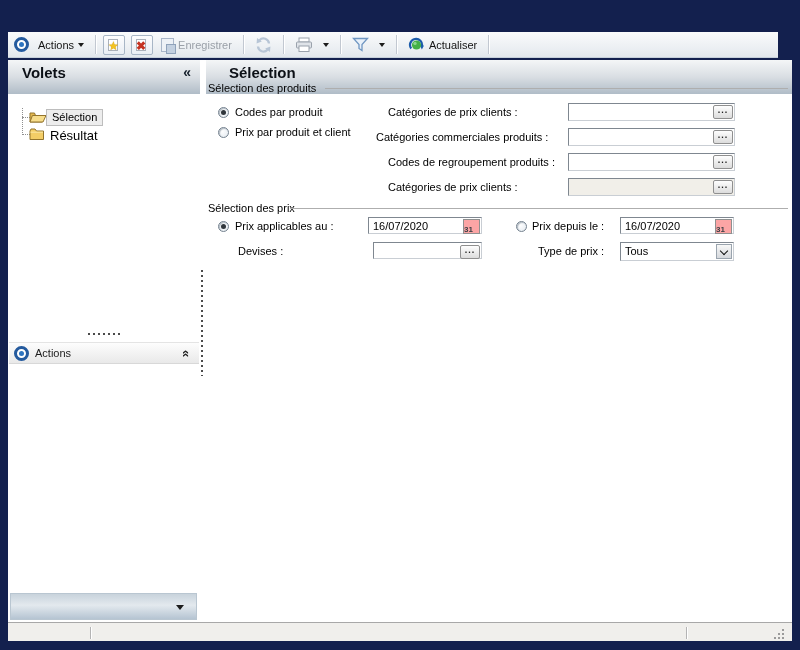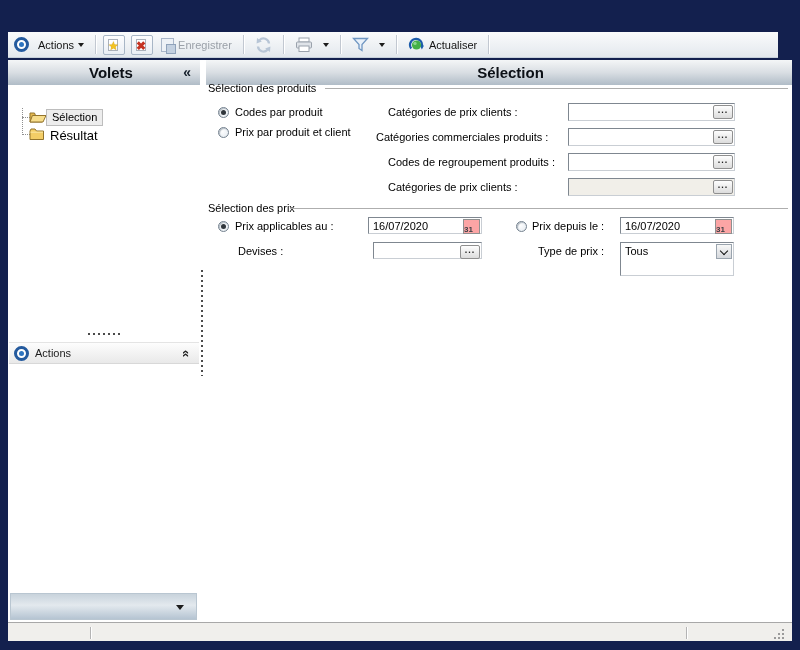--- a/index.html
+++ b/index.html
@@ -20,22 +20,22 @@
   .tb-btn { display:flex; align-items:center; gap:4px; padding:3px 4px; border-radius:2px; cursor:default; }
   .tb-iconbtn { width:22px; height:20px; position:relative; border:1px solid #a8b6c6; border-radius:2px;
                 background:linear-gradient(#fdfdfe,#e9eef4); flex:0 0 auto; }
   .sheet { position:absolute; left:4px; top:3px; width:10px; height:12px; background:#fff; border:1px solid #aab1bb; }
   .star { position:absolute; left:4px; top:1px; font-size:12px; line-height:18px; color:#f4c31f; text-shadow:0 0 1px #a97d0e; }
   .xmark { position:absolute; left:4px; top:2px; font-size:12px; line-height:16px; font-weight:bold; color:#c53323; }
   .save-ic { width:13px; height:14px; background:#edf1f6; border:1px solid #a9b6c9; position:relative; flex:0 0 auto; }
   .save-ic::after { content:""; position:absolute; right:-3px; bottom:-3px; width:8px; height:8px; background:#c3d0e0; border:1px solid #8fa2ba; }
 
   
-  .hdr { position:absolute; top:60px; height:25px;
-         background:linear-gradient(180deg,#f4f6f7,#d9dee3 50%,#b0bcc7 100%);text-align:center; }
+  .hdr { position:absolute; top:60px; height:34px;
+         background:linear-gradient(180deg,#f4f6f7,#d9dee3 50%,#b0bcc7 100%); }
   .hdr-title { font-size:15px; font-weight:700; color:#0c1016; line-height:25px; display:inline-block; }
   .hdr-collapse { position:absolute; right:9px; top:0; line-height:25px; font-size:14px; font-weight:700; color:#16202c; cursor:pointer; }
 
   .content-bg { position:absolute; left:8px; top:60px; width:784px; height:562px; background:#ffffff; }
 
   
   .group-hdr { position:absolute; left:9px; width:190px; height:22px; display:flex; align-items:center;
                background:linear-gradient(180deg,#ffffff,#e6e6e6); border-bottom:1px solid #d8d8d8; }
   .group-hdr .lbl-in { margin-left:6px; font-size:11px; color:#1c1c1c; }
   .pchev { position:absolute; right:9px; top:4px; display:inline-block; transform:rotate(90deg); transform-origin:center;
@@ -63,21 +63,21 @@
   .fld { position:absolute; height:18px; background:#fff; border:1px solid; border-color:#7f8790 #c9ced4 #c9ced4 #7f8790;
          font-size:11px; line-height:16px; padding-left:4px; }
   .fld.tall { height:17px; line-height:17px; }
   .fld.dis { background:#f1efe9; }
   .mini { position:absolute; right:1px; top:1px; width:20px; height:14px; text-align:center;
           background:linear-gradient(#fefefe,#dcdcdc); border:1px solid #8f8f8f; border-radius:2px;
           font-size:9px; font-weight:bold; color:#222; line-height:9px; letter-spacing:1px; cursor:pointer; }
   .cal { position:absolute; right:1px; top:1px; width:17px; height:15px; background:#fca5a5; border:1px solid #8f8f8f; cursor:pointer; }
   .cal .band { height:4px; background:#c1452c; border-bottom:1px solid #8a3a28; }
   .cal .day { font-size:8px; font-weight:bold; color:#3a3f45; text-align:center; line-height:9px; }
-  .combo { position:absolute; height:34px; background:#fff; border:1px solid; border-color:#7f8790 #c9ced4 #c9ced4 #7f8790;
+  .combo { position:absolute; height:19px; background:#fff; border:1px solid; border-color:#7f8790 #c9ced4 #c9ced4 #7f8790;
            font-size:11px; line-height:17px; padding-left:4px; cursor:pointer; }
   .combo-btn { position:absolute; right:1px; top:1px; width:16px; height:15px;
                background:linear-gradient(#f8f8f8,#d5d8dc); border:1px solid #9aa4ae; }
   .combo-btn .chev { position:absolute; left:4px; top:3px; width:6px; height:6px;
                      border-right:1.6px solid #111; border-bottom:1.6px solid #111; transform:rotate(45deg); }
 
   
   .statusbar { position:absolute; left:8px; top:622px; width:784px; height:19px; background:#f0efec; border-top:1px solid #a8a8a8; }
   .st-div { position:absolute; top:4px; width:1px; height:12px; background:#b4b4b4; box-shadow:1px 0 0 #ffffff; }
   .grip { position:absolute; left:774px; top:629px; width:2px; height:2px; background:transparent; cursor:nwse-resize;

